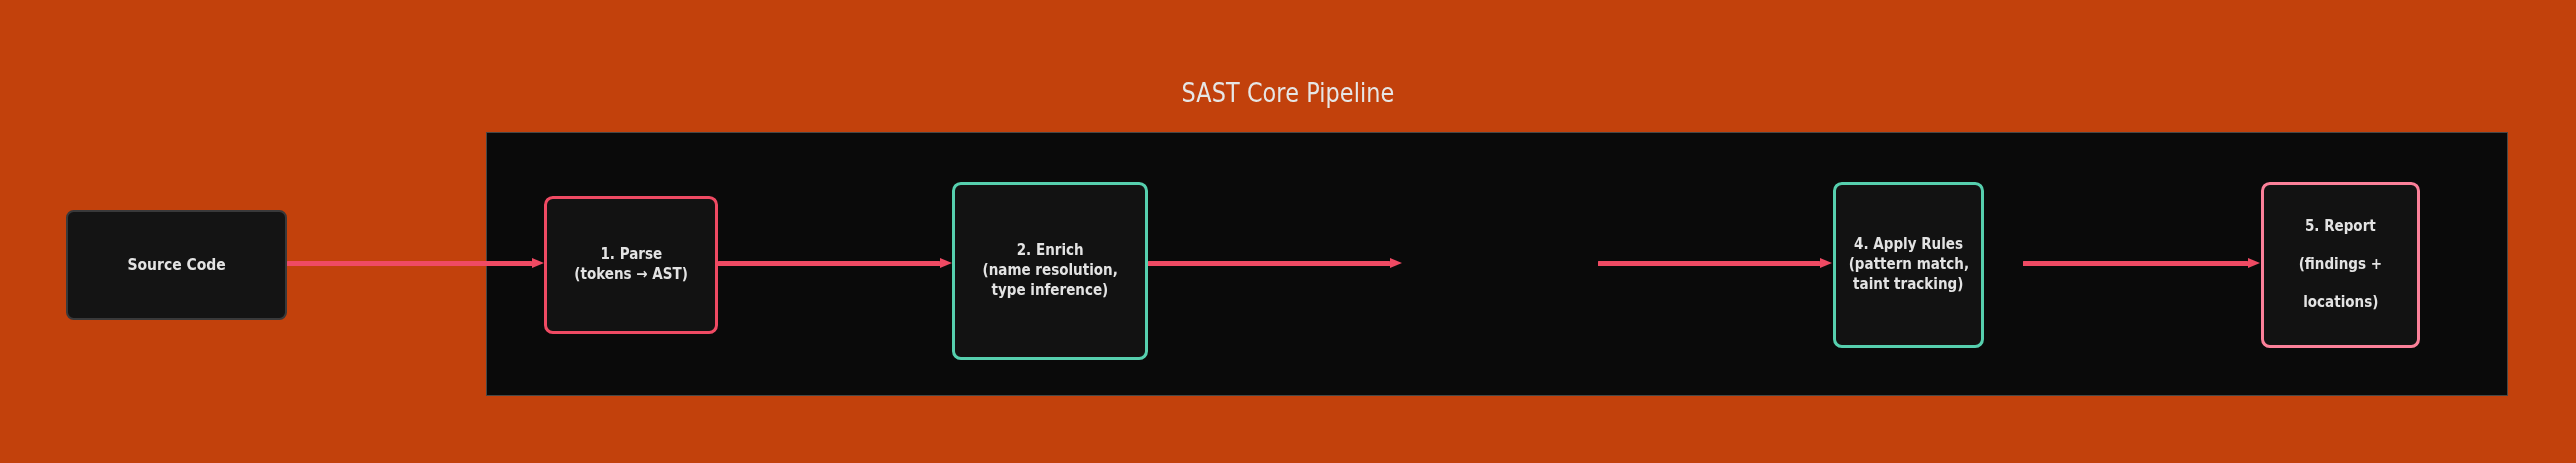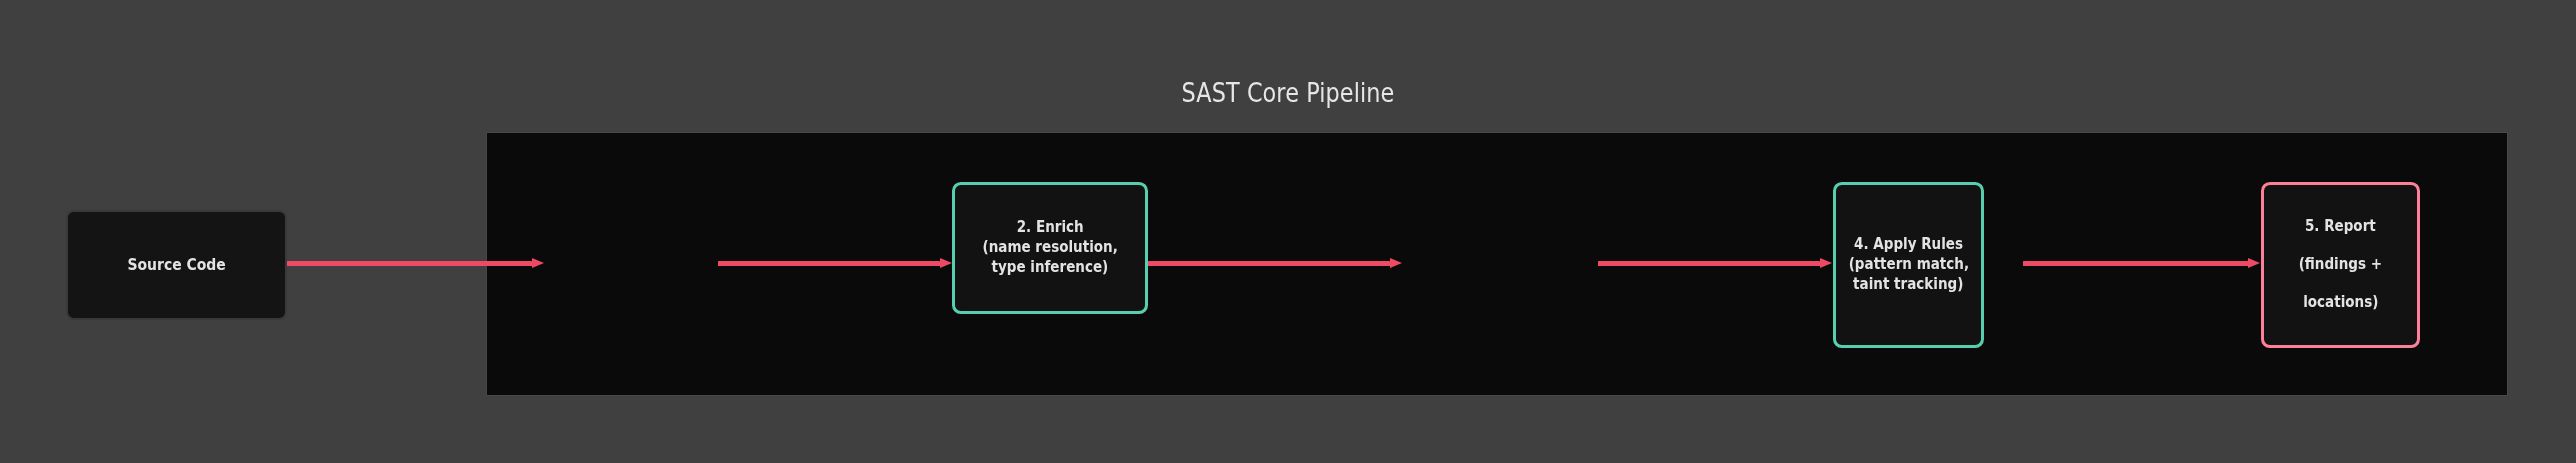--- a/index.html
+++ b/index.html
@@ -5,21 +5,21 @@
 <style>
   html, body {
     margin: 0;
     padding: 0;
     background: #1e1e2e;
   }
   #canvas {
     position: relative;
     width: 2576px;
     height: 464px;
-    background: #404040;
+    background: #c2410c;
     overflow: hidden;
     font-family: "DejaVu Sans", sans-serif;
   }
 
   
   #diagram-title {
     position: absolute;
     left: 0;
     top: 78px;
     width: 2576px;
@@ -81,21 +81,21 @@
   #node-source-code .node-line {
     font-size: 15.5px;
   }
 
   .pipeline-node {
     border-width: 3.9px;
     border-style: solid;
   }
 
   #node-parse       { left: 544px;  top: 196px; width: 174px; height: 138px; border-color: #ef4a63; }
-  #node-enrich      { left: 952px; top: 182px; width: 196px; height: 132px; border-color: #56cfae; text-align: right; }
+  #node-enrich      { left: 952px; top: 182px; width: 196px; height: 178px; border-color: #56cfae; text-align: right; }
   #node-build       { left: 1402px; top: 182px; width: 196px; height: 166px; border-color: #ef4a63; }
   #node-rules       { left: 1833px; top: 182px; width: 151px; height: 166px; border-color: #56cfae; }
   #node-report      { left: 2261px; top: 182px; width: 159px; height: 166px; border-color: #fb8099; gap: 18px; }
 
   
   .connector {
     position: absolute;
     top: 258px;
     height: 11px;
   }
@@ -148,20 +148,24 @@
     <div class="node-line">Source Code</div>
   </div>
 
   <div id="pipeline-container"></div>
 
   <div class="connector" id="edge-source-to-parse">
     <div class="line"></div>
     <div class="head"></div>
   </div>
 
+  <div id="node-parse" class="node pipeline-node">
+    <div class="node-line">1. Parse</div>
+    <div class="node-line">(tokens → AST)</div>
+  </div>
 
   <div class="connector" id="edge-parse-to-enrich">
     <div class="line"></div>
     <div class="head"></div>
   </div>
 
   <div id="node-enrich" class="node pipeline-node">
     <div class="node-line">2. Enrich</div>
     <div class="node-line">(name resolution,</div>
     <div class="node-line">type inference)</div>

